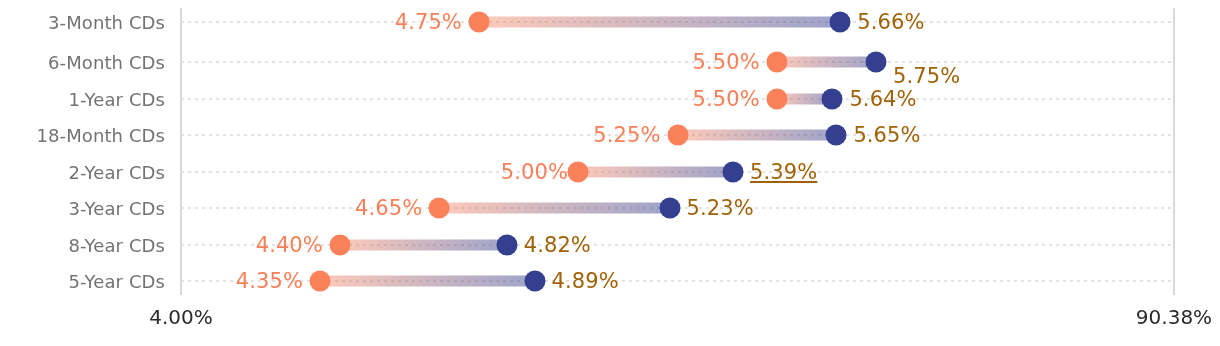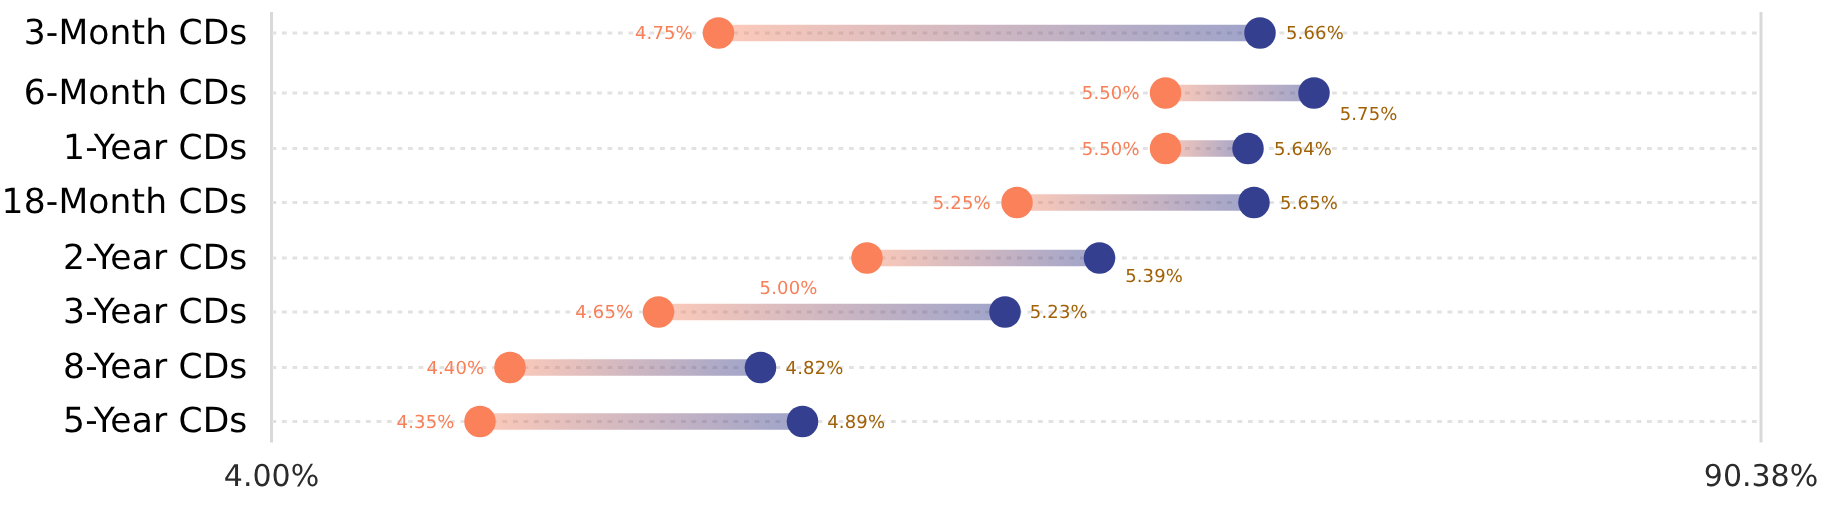--- a/index.html
+++ b/index.html
@@ -44,22 +44,22 @@
     height: 2px;
     background-image: linear-gradient(to right, #e2e2e2 0 3px, transparent 3px 7px);
     background-size: 7px 2px;
     background-repeat: repeat-x;
   }
 
   .cat-label {
     position: absolute;
     right: 1055px;              
     text-align: right;
-    font-size: 23px;
-    color: #000000;
+    font-size: 18px;
+    color: #737373;
     white-space: nowrap;
     transform: translateY(-50%);
     letter-spacing: 0.1px;
   }
 
   .connector {
     position: absolute;
     height: 11px;
     border-radius: 6px;
     transform: translateY(-50%);
@@ -70,21 +70,21 @@
     width: 21px;
     height: 21px;
     border-radius: 50%;
     transform: translate(-50%, -50%);
   }
   .dot.start { background: #fa8159; }
   .dot.end   { background: #343f90; }
 
   .val-label {
     position: absolute;
-    font-size: 12px;
+    font-size: 21px;
     white-space: nowrap;
     transform: translateY(-50%);
     letter-spacing: 0.1px;
   }
   .val-label.start {
     color: #f87f57;
     text-align: right;
   }
   .val-label.end {
     color: #a16207;
@@ -137,22 +137,22 @@
         <div class="connector" style="left: 677.5px; width: 158.88px; top: 135px; background: linear-gradient(to right, rgba(250, 129, 89, 0.42), rgba(52, 63, 144, 0.48));"></div>
         <div class="dot start" style="left: 677.5px; top: 135px; background: rgb(250, 129, 89);"></div>
         <div class="dot end" style="left: 836.38px; top: 135px; background: rgb(52, 63, 144);"></div>
         <div class="val-label start" style="right: 559.5px; top: 135px;">5.25%</div>
         <div class="val-label end" style="left: 853.38px; top: 135px;">5.65%</div>
         <div class="gridline" style="top: 171px;"></div>
         <div class="cat-label" style="top: 172px;">2-Year CDs</div>
         <div class="connector" style="left: 578.2px; width: 154.908px; top: 172px; background: linear-gradient(to right, rgba(250, 129, 89, 0.42), rgba(52, 63, 144, 0.48));"></div>
         <div class="dot start" style="left: 578.2px; top: 172px; background: rgb(250, 129, 89);"></div>
         <div class="dot end" style="left: 733.108px; top: 172px; background: rgb(52, 63, 144);"></div>
-        <div class="val-label start" style="right: 675px; top: 172px; margin-top: 20px;">5.00%</div>
-        <div class="val-label end" style="left: 750.108px; top: 184px;">5.39%</div>
+        <div class="val-label start" style="right: 652px; top: 172px;">5.00%</div>
+        <div class="val-label end" style="left: 750.108px; top: 172px; text-decoration: underline;">5.39%</div>
         <div class="gridline" style="top: 207px;"></div>
         <div class="cat-label" style="top: 208px;">3-Year CDs</div>
         <div class="connector" style="left: 439.18px; width: 230.376px; top: 208px; background: linear-gradient(to right, rgba(250, 129, 89, 0.42), rgba(52, 63, 144, 0.48));"></div>
         <div class="dot start" style="left: 439.18px; top: 208px; background: rgb(250, 129, 89);"></div>
         <div class="dot end" style="left: 669.556px; top: 208px; background: rgb(52, 63, 144);"></div>
         <div class="val-label start" style="right: 797.82px; top: 208px;">4.65%</div>
         <div class="val-label end" style="left: 686.556px; top: 208px;">5.23%</div>
         <div class="gridline" style="top: 244px;"></div>
         <div class="cat-label" style="top: 245px;">8-Year CDs</div>
         <div class="connector" style="left: 339.88px; width: 166.824px; top: 245px; background: linear-gradient(to right, rgba(250, 129, 89, 0.42), rgba(52, 63, 144, 0.48));"></div>

